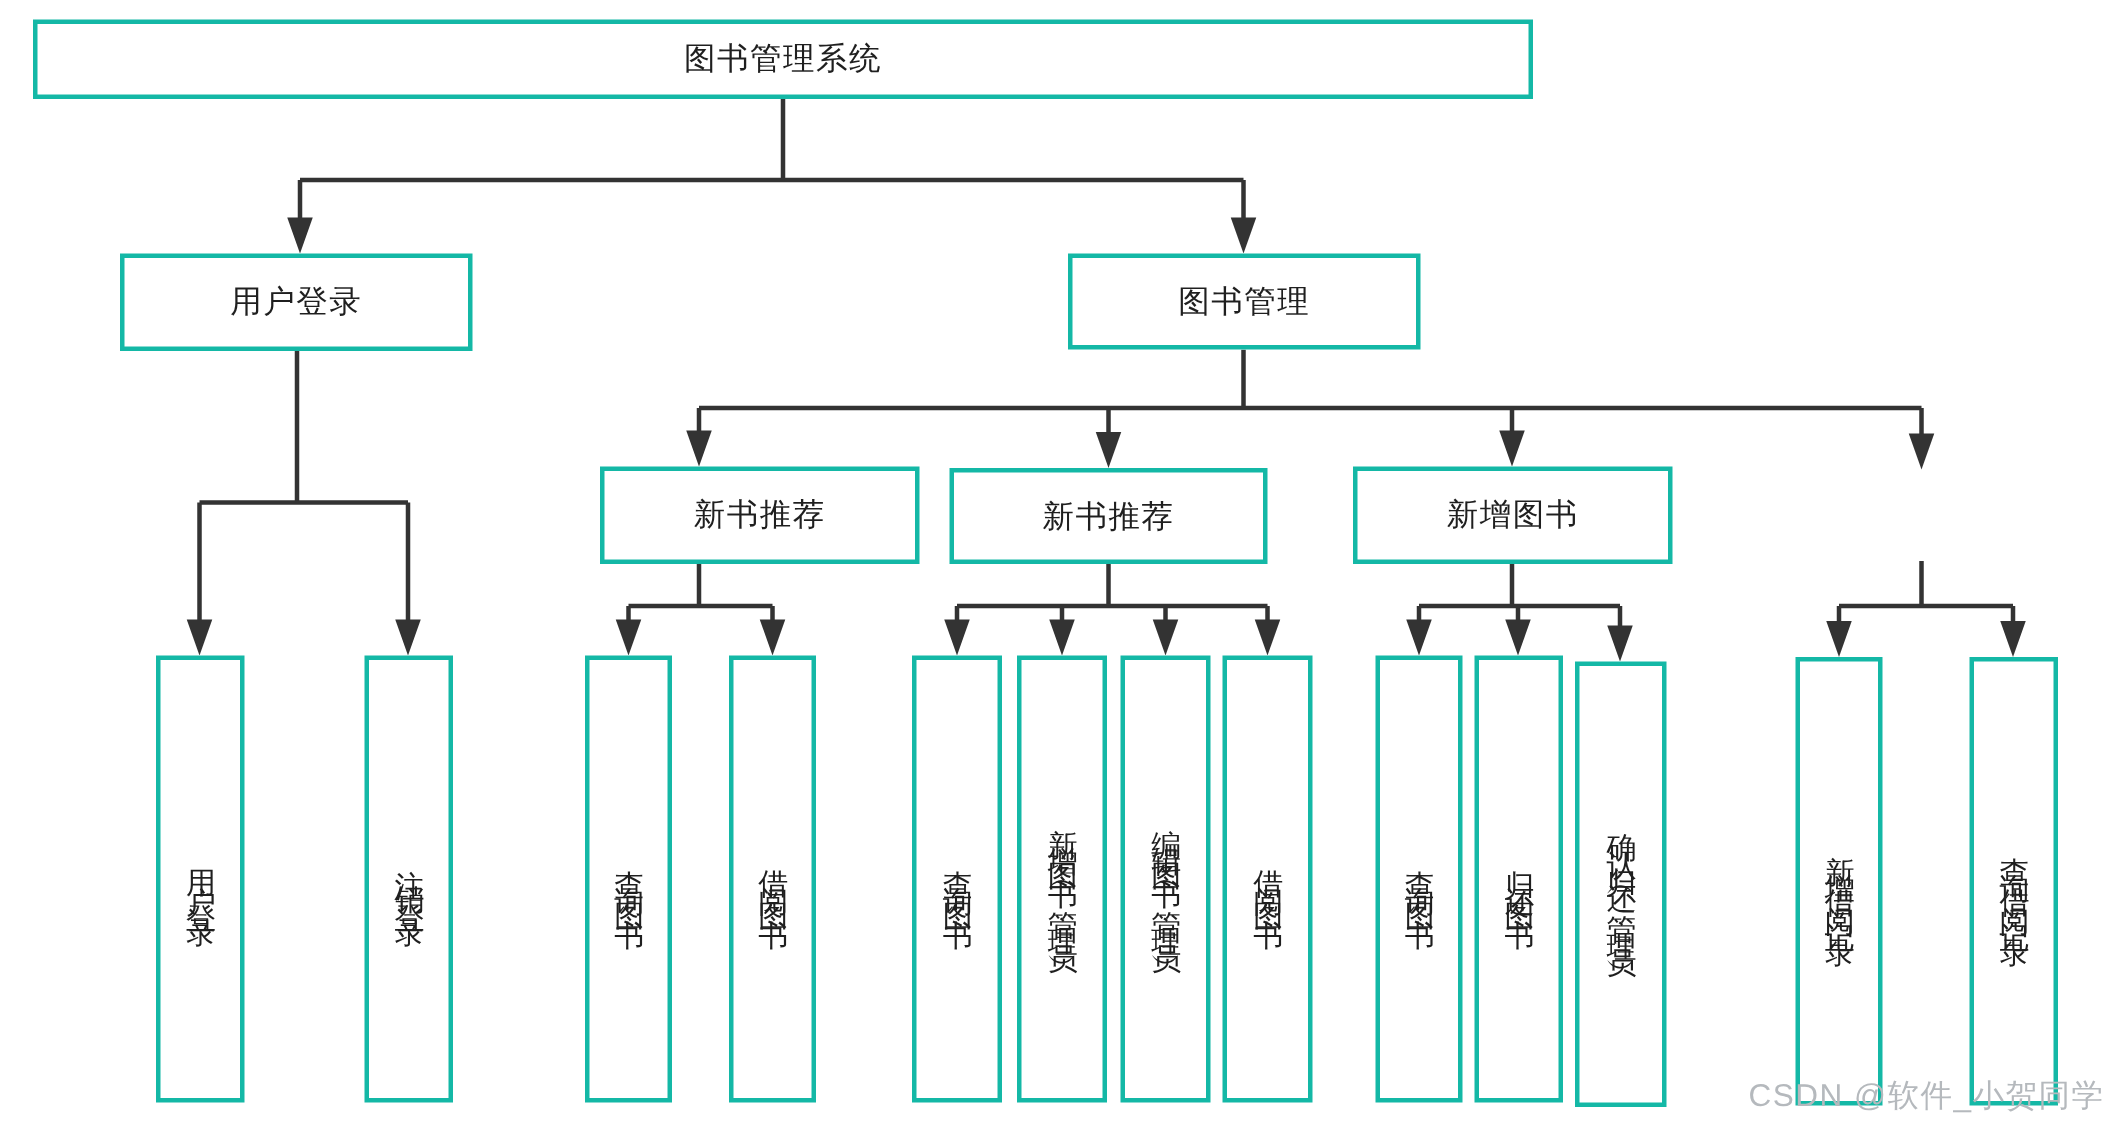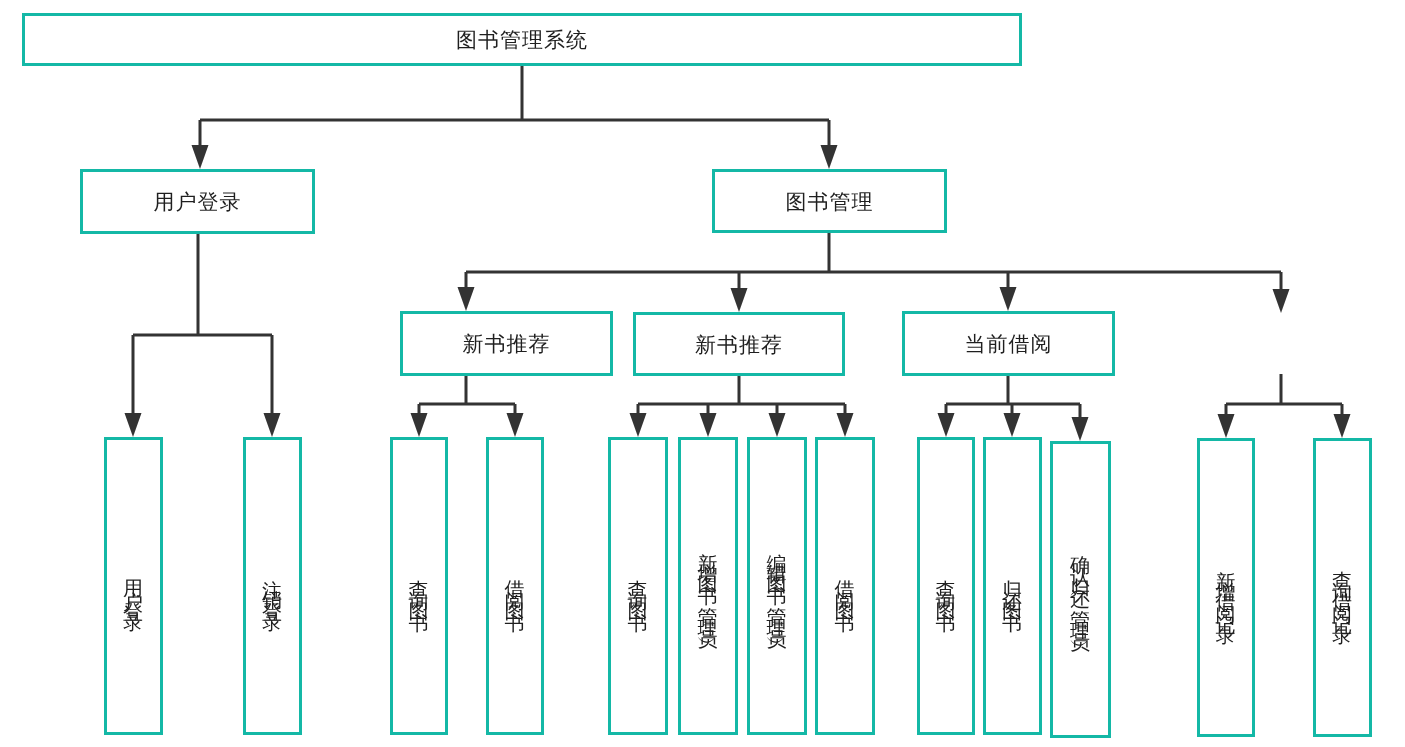--- a/index.html
+++ b/index.html
@@ -138,21 +138,21 @@
     <span class="label">图书管理</span>
   </div>
 
   <div class="node hbox n-new-book-rec">
     <span class="label">新书推荐</span>
   </div>
   <div class="node hbox n-book-borrow">
     <span class="label">新书推荐</span>
   </div>
   <div class="node hbox n-current-borrow">
-    <span class="label">当前借阅</span>
+    <span class="label">新增图书</span>
   </div>
 
   <div class="node vbox n-login">
     <span class="label">用户登录</span>
   </div>
   <div class="node vbox n-logout">
     <span class="label">注销登录</span>
   </div>
 
   <div class="node vbox n-query-1">
@@ -185,14 +185,15 @@
     <span class="label">确认归还（管理员）</span>
   </div>
 
   <div class="node vbox n-add-record">
     <span class="label">新增借阅记录</span>
   </div>
   <div class="node vbox n-query-record">
     <span class="label">查询借阅记录</span>
   </div>
 
+  <div class="watermark">CSDN @软件_小贺同学</div>
 
 </div>
 
 </body></html>

